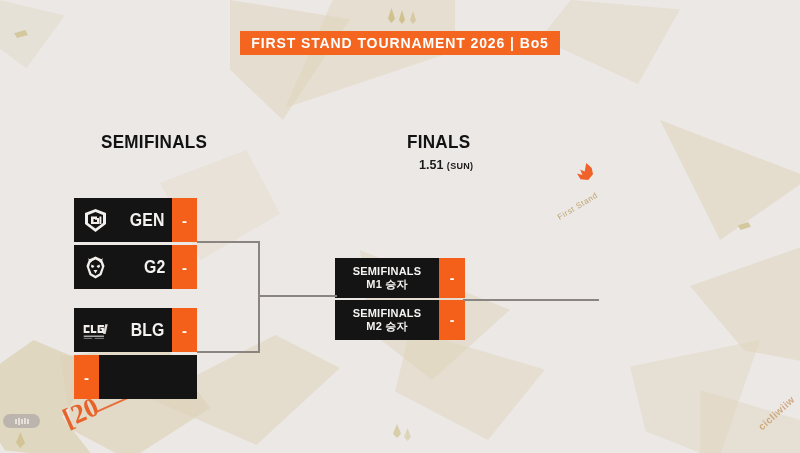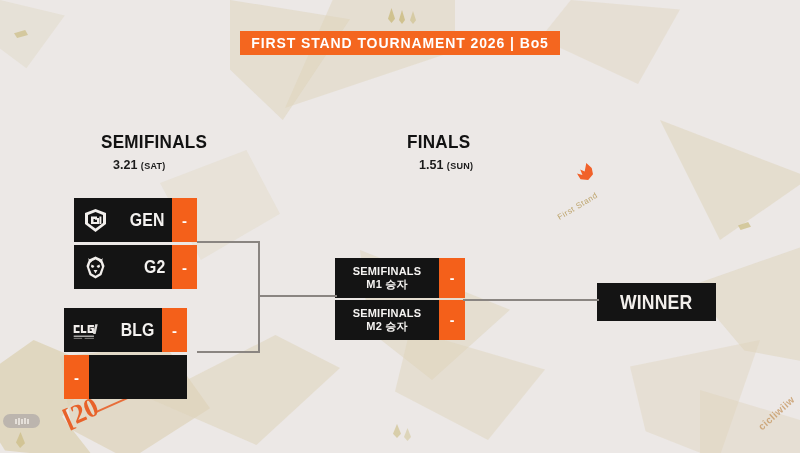--- a/index.html
+++ b/index.html
@@ -230,21 +230,21 @@
   #round-finals     { left: 367px; top: 131px; margin-left: 40px; }
 
   
   .match {
     position: absolute;
     display: flex;
     flex-direction: column;
     gap: 3px;
   }
   #match-1 { left: 74px; top: 198px; border-radius: 23px; }
-  #match-2 { left: 64px; top: 308px; border-radius: 27px; }
+  #match-2 { left: 74px; top: 308px; border-radius: 27px; }
   #match-final { left: 335px; top: 258px; gap: 2px; }
 
   .team-row {
     display: flex;
     align-items: stretch;
     height: 44px;
     width: 123px;
     background: #141414;
   }
   .team-main {
@@ -404,24 +404,20 @@
         <i></i>
     </div>
   </div>
 
   <div class="header">
     <div class="subtitle-badge">FIRST STAND TOURNAMENT 2026 | Bo5</div>
   </div>
 
   <div class="round-label" id="round-semifinals">
     <div class="rl-name">SEMIFINALS</div>
-    <div class="rl-date">
-      <b>3.21</b>
-      <span>(SAT)</span>
-    </div>
   </div>
 
   <div class="round-label" id="round-finals">
     <div class="rl-name">FINALS</div>
     <div class="rl-date">
       <b>1.51</b>
       <span>(SUN)</span>
     </div>
   </div>
 
@@ -494,23 +490,20 @@
     </div>
     <div class="final-row">
       <div class="final-main">
         <div class="final-l1">SEMIFINALS</div>
         <div class="final-l2">M2 승자</div>
       </div>
       <div class="final-score">-</div>
     </div>
   </div>
 
-  <div id="winner-box">
-    <div class="wtext">WINNER</div>
-  </div>
 
   <div class="conn h" id="c1-h"></div>
   <div class="conn h" id="c2-h"></div>
   <div class="conn v" id="c-v"></div>
   <div class="conn h" id="c-mid-h"></div>
   <div class="conn h" id="c-win-h"></div>
 
 </div>
 
 </body></html>

